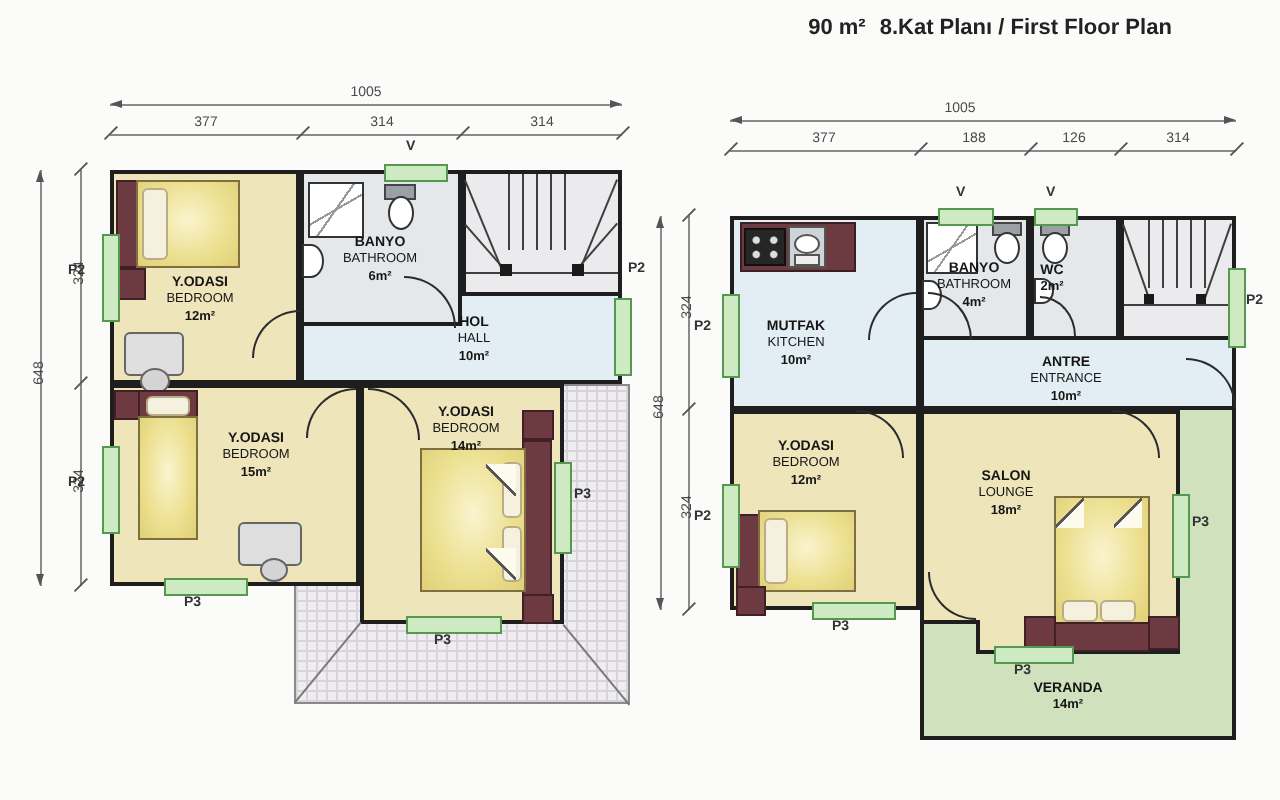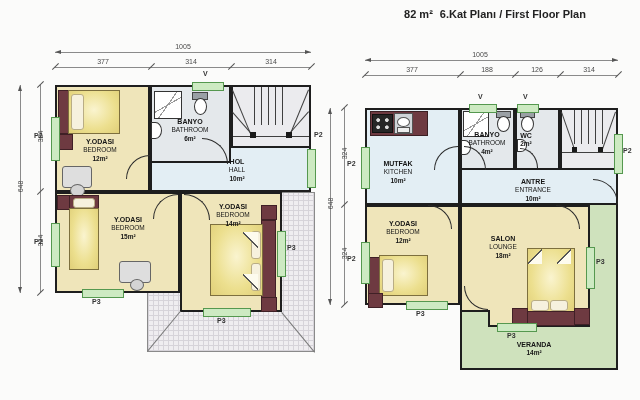--- a/index.html
+++ b/index.html
@@ -74,21 +74,21 @@
   .title{position:absolute;left:350px;top:8px;width:290px;text-align:center;font-size:11px;
          font-weight:bold;color:#222;z-index:8;}
   .title .sp{margin-right:7px;}
 </style>
 </head>
 <body>
 
 <div id="stage">
 
   <div class="title">
-    <span class="sp">82 m²</span><span>6.Kat Planı / First Floor Plan</span>
+    <span class="sp">90 m²</span><span>8.Kat Planı / First Floor Plan</span>
   </div>
 
   <div class="dimh" style="left:55px;top:52px;width:256px"></div>
   <div class="arr arr-l" style="left:55px;top:49.5px"></div>
   <div class="arr arr-r" style="left:305px;top:49.5px"></div>
   <div class="dim-label" style="left:155px;top:43px;width:56px">1005</div>
   <div class="dimh" style="left:55px;top:67px;width:256px"></div>
   <div class="tick" style="left:51px;top:66px"></div>
   <div class="tick" style="left:147px;top:66px"></div>
   <div class="tick" style="left:227px;top:66px"></div>

